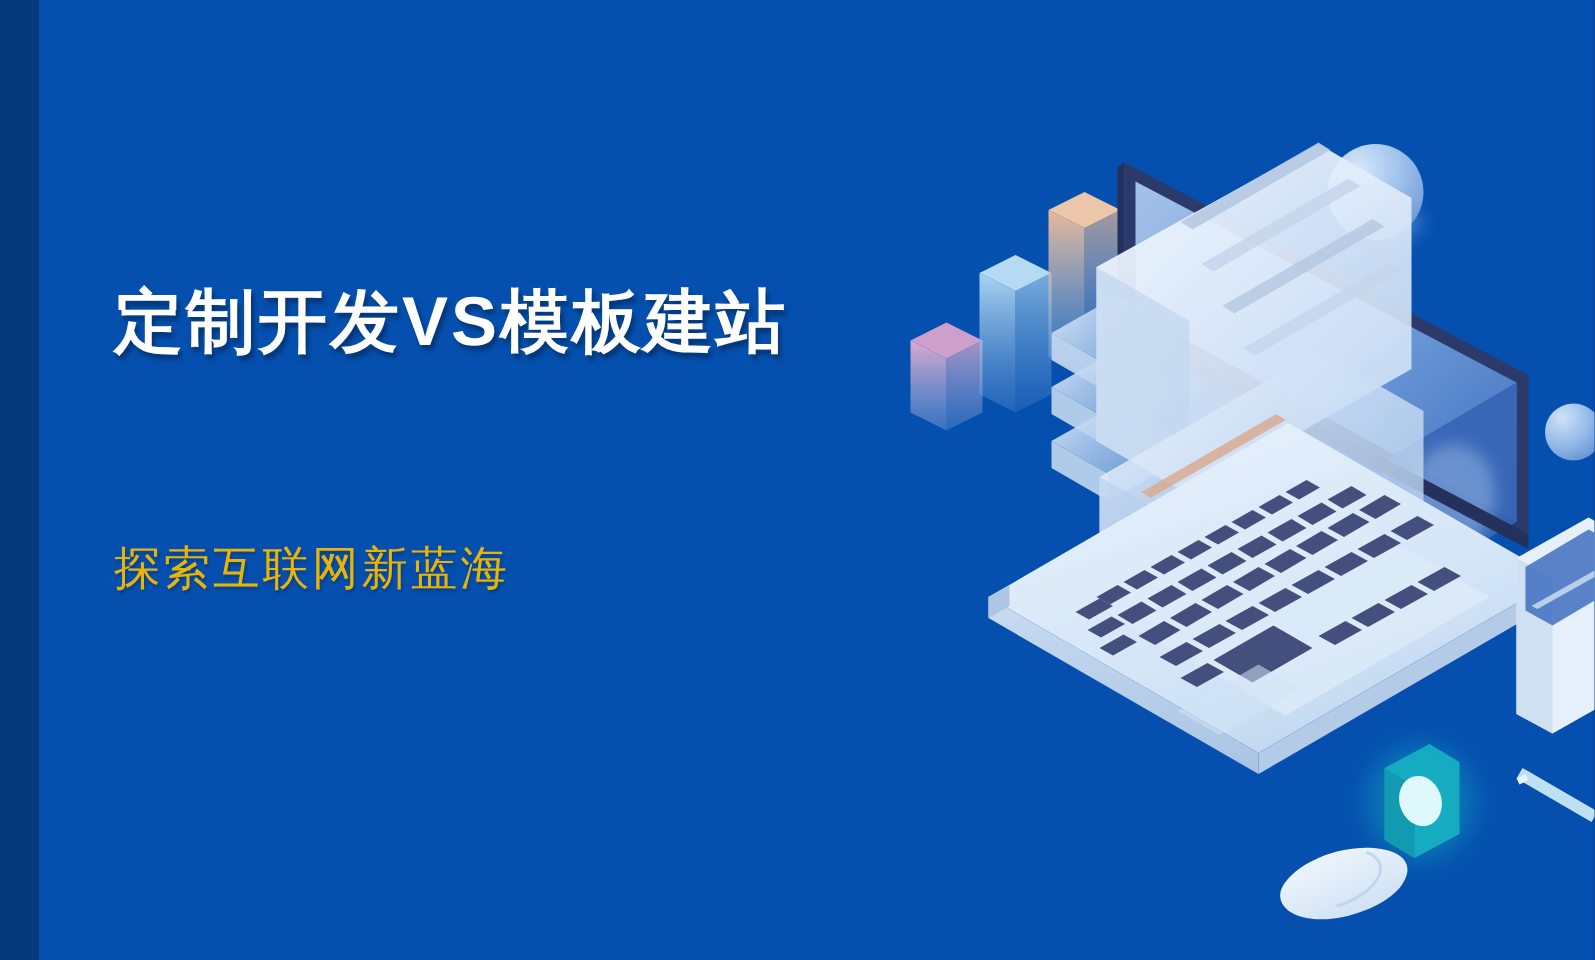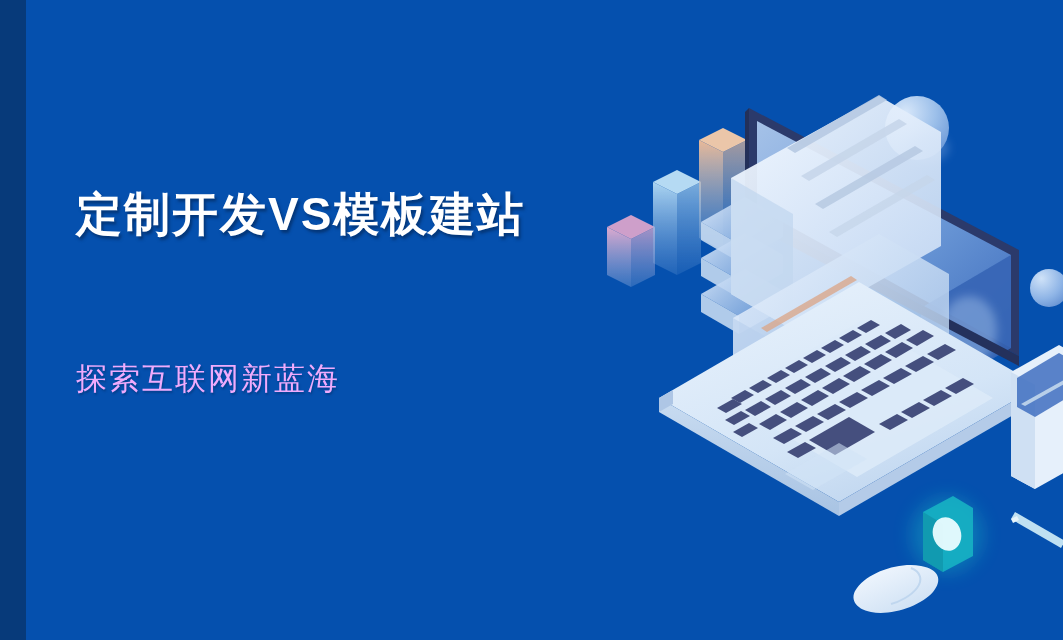--- a/index.html
+++ b/index.html
@@ -42,21 +42,21 @@
   }
   .subhead {
     position: absolute;
     left: 50px;
     top: 358px;
     z-index: 40;
   }
   .subhead-line {
     font-size: 31px;
     font-weight: normal;
-    color: #f0abfc;
+    color: #eab308;
     letter-spacing: 2px;
     line-height: 1.38;
     white-space: nowrap;
     text-shadow: 1px 2px 2px rgba(3, 32, 74, 0.35);
     text-align: center;
   }
 
   
   .illustration {
     position: absolute;

